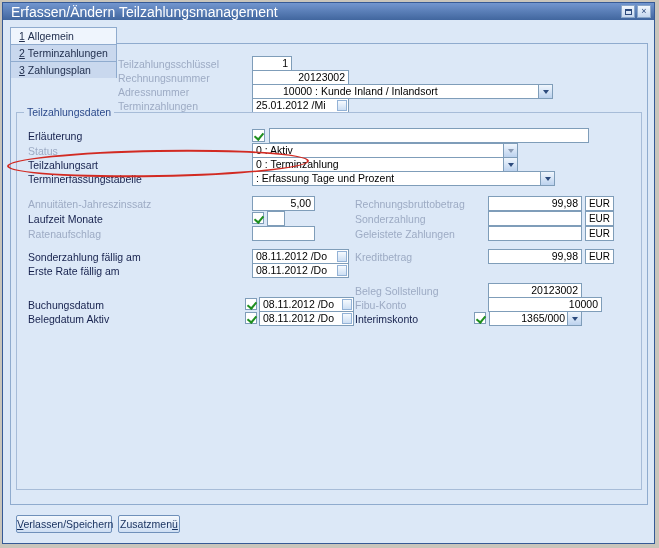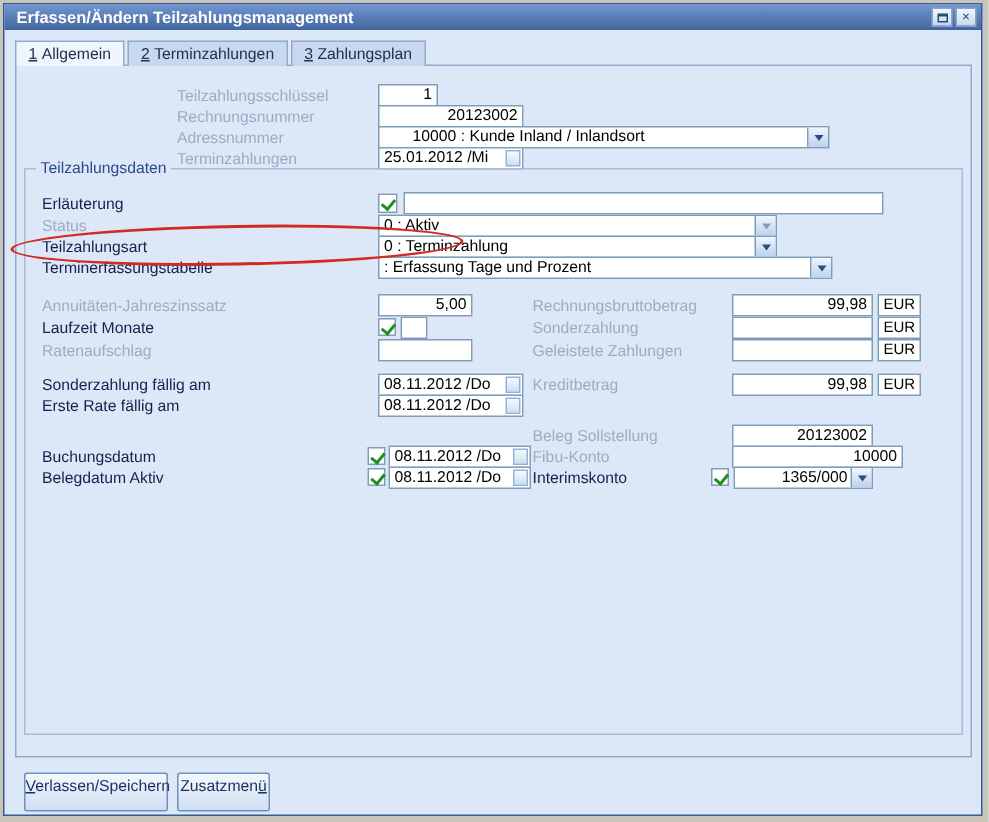--- a/index.html
+++ b/index.html
@@ -6,28 +6,28 @@
   html,body { width:659px; height:548px; }
   body {
     position:relative; background:#c9c5bb;
     font-family:"Liberation Sans", sans-serif; overflow:hidden;
   }
   .window { position:absolute; left:2px; top:2px; width:653px; height:542px;
     background:#dce8f7; border:1px solid #365a96; }
   .titlebar { position:absolute; top:0; left:0; right:0; height:17px;
     background:linear-gradient(180deg,#7296cf,#41669e);
     display:flex; align-items:center; padding:0 3px 0 8px; }
-  .title { color:#fff; font-size:11px; font-weight:bold; flex:1;
+  .title { color:#fff; font-size:14px; font-weight:normal; flex:1;
     white-space:nowrap; overflow:hidden; }
   .tb-btn { width:14px; height:13px; margin-left:2px;
     background:linear-gradient(#f2f7fd,#c6d7ee); border:1px solid #8aa6c8;
     display:flex; align-items:center; justify-content:center;
     font-size:9px; line-height:9px; color:#2c4a7c; cursor:pointer; }
   .restore-glyph { width:7px; height:6px; border:1px solid #2c4a7c; border-top-width:2px; display:block; }
-  .tabs { position:absolute; top:24px; left:7px; display:flex; z-index:3; }
+  .tabs { position:absolute; top:24px; left:7px; display:flex; z-index:3;flex-direction:column; }
   .tab { font-size:10.5px; color:#22304f; background:#c9d8ee;
     border:1px solid #8fabce; border-bottom:none; padding:2px 8px 1px; margin-right:2px; height:17px; }
   .tab.active { background:#eff5fd; }
   .tab u { text-decoration:underline; }
   .tab .tab-text { margin-left:3px; }
   .panel { position:absolute; left:7px; top:40px; width:638px; height:462px;
     border:1px solid #8fabce; background:#dce8f7; }
   .lbl { position:absolute; font-size:10.5px; color:#16214d; white-space:nowrap; }
   .lbl.dis { color:#9dabc4; }
   .field { position:absolute; height:15px; background:#fff; border:1px solid #7f9db9;
@@ -49,21 +49,21 @@
     width:4px; height:7px; border-right:2px solid #1f8f1f;
     border-bottom:2px solid #1f8f1f; transform:rotate(40deg); }
   .unit { position:absolute; height:15px; width:29px; background:#fff;
     border:1px solid #7f9db9; font-size:10px; line-height:13px;
     text-align:center; color:#000; }
   .groupbox { position:absolute; border:1px solid #a7bcd8; }
   .grouplabel { position:absolute; font-size:10.5px; color:#2c4a8c;
     background:#dce8f7; padding:0 3px; }
   .ellipse { position:absolute; border:2px solid #d22a22; border-radius:50%;
     transform:rotate(-1deg); pointer-events:none; }
-  .btn { position:absolute; height:26px;
+  .btn { position:absolute; height:18px;
     background:linear-gradient(#f4f8fd,#cfdff4); border:1px solid #6f90ba;
     border-radius:2px; font-size:10.5px; color:#17305e; text-align:center;
     line-height:16px; cursor:pointer; }
 </style>
 </head>
 <body>
 
 <div class="window">
 
   <div class="titlebar">
@@ -84,21 +84,21 @@
 
   <div class="panel"></div>
 
   <span class="lbl dis" style="left:115px;top:55px">Teilzahlungsschlüssel</span>
   <div class="field right" style="left:249px;top:53px;width:40px">1</div>
 
   <span class="lbl dis" style="left:115px;top:69px">Rechnungsnummer</span>
   <div class="field right" style="left:249px;top:67px;width:97px">20123002</div>
 
   <span class="lbl dis" style="left:115px;top:83px">Adressnummer</span>
-  <div class="field combo" style="left:249px;top:81px;width:301px;padding-left:22px">
+  <div class="field combo" style="left:249px;top:81px;width:301px;padding-left:30px">
     <span>10000 : Kunde Inland / Inlandsort</span>
     <span class="arrow"></span>
   </div>
 
   <span class="lbl dis" style="left:115px;top:97px">Terminzahlungen</span>
   <div class="field" style="left:249px;top:95px;width:97px;padding-right:13px">
     <span>25.01.2012 /Mi</span>
     <span class="minibtn"></span>
   </div>
 

